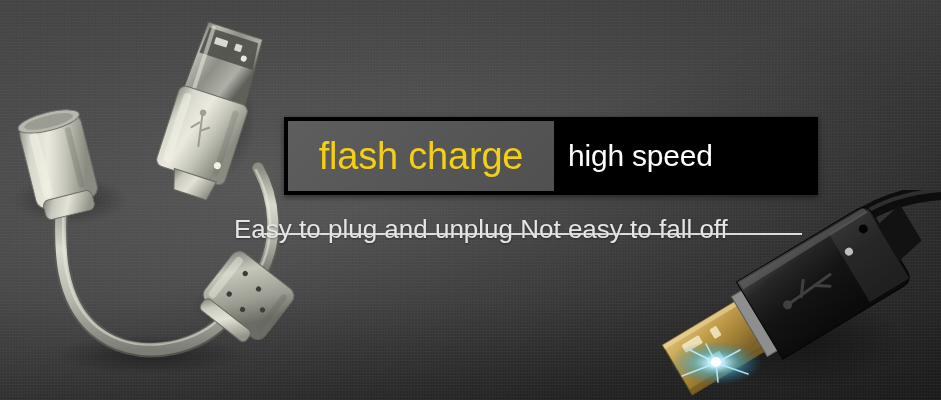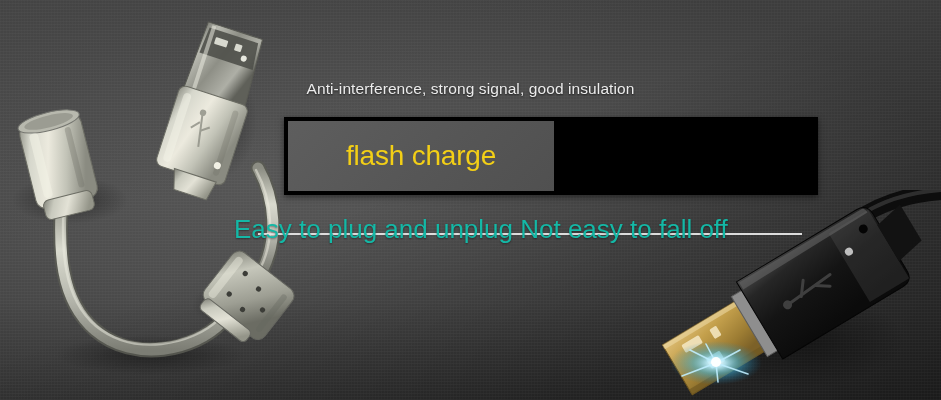--- a/index.html
+++ b/index.html
@@ -76,21 +76,21 @@
     width: 266px;
     margin: 4px 0 4px 4px;
     background: linear-gradient(135deg, #5e5e5e 0%, #565656 55%, #505050 100%);
     display: flex;
     align-items: center;
     justify-content: center;
     box-sizing: border-box;
   }
   .banner-left .label {
     color: #f3cf16;
-    font-size: 28px;
+    font-size: 38px;
     line-height: 1;
     white-space: nowrap;
     letter-spacing: -.2px;
   }
   .banner-right {
     flex: 1;
     display: flex;
     flex-direction: column;
     justify-content: center;
     padding-left: 14px;
@@ -107,21 +107,21 @@
   .subline-wrap {
     position: absolute;
     left: 0; right: 0;
     top: 212px;
     height: 34px;
   }
   .subline {
     position: absolute;
     left: 234px;
     top: 0;
-    color: #14b8a6;
+    color: #e5e5e5;
     font-size: 26px;
     line-height: 34px;
     white-space: nowrap;
     text-shadow: 0 1px 2px rgba(0,0,0,.4);
   }
   .strike-rule {
     position: absolute;
     left: 258px;
     top: 21px;
     width: 544px;
@@ -310,27 +310,27 @@
         <path d="M96 173 L70 160"></path>
         <path d="M96 173 L128 184"></path>
         <path d="M96 173 L120 160"></path>
         <path d="M96 173 L98 192"></path>
         <path d="M96 173 L86 154"></path>
       </g>
       <circle cx="96" cy="172" r="5" fill="#ffffff" opacity=".95"></circle>
     </g>
   </svg>
 
-  <div class="tagline">Anti-interference, strong signal, good insulation</div>
 
   <div class="banner">
     <div class="banner-left">
       <span class="label">flash charge</span>
     </div>
     <div class="banner-right">
+      <span class="line">high speed</span>
     </div>
   </div>
 
   <div class="subline-wrap">
     <div class="strike-rule"></div>
     <div class="subline">Easy to plug and unplug Not easy to fall off</div>
   </div>
 
 </div>
 

